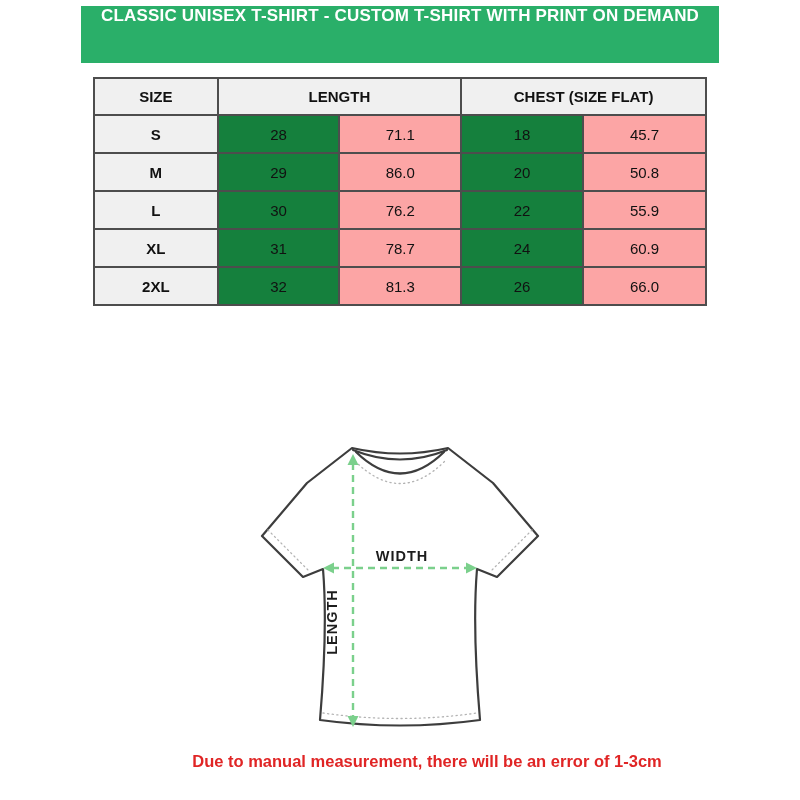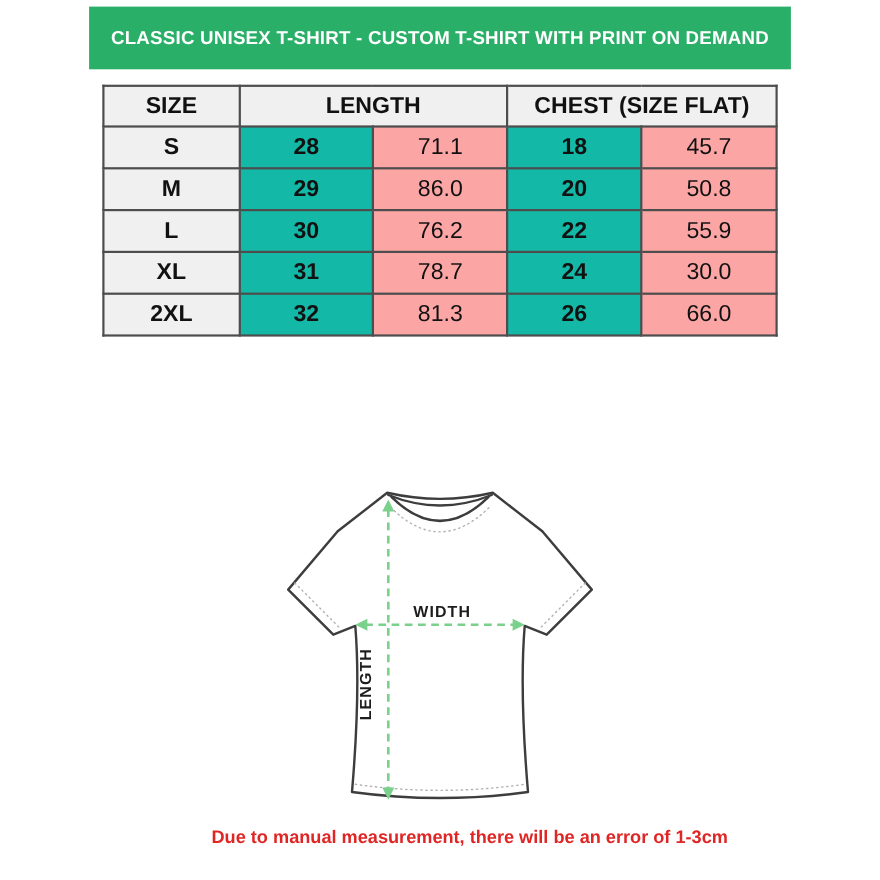--- a/index.html
+++ b/index.html
@@ -3,38 +3,38 @@
 <meta charset="utf-8">
 <style>
   html,body{margin:0;padding:0;}
   body{
     width:800px;height:800px;position:relative;background:#ffffff;overflow:hidden;
     font-family:"Liberation Sans", sans-serif;color:#111;
   }
   
   .banner{
     position:absolute;left:81px;top:6px;width:638px;height:57px;
-    display:flex;align-items:center;justify-content:center;
+    display:flex;align-items:flex-start;justify-content:center;
   }
   .banner-title{
     font-size:17px;font-weight:700;letter-spacing:.2px;white-space:nowrap;
   }
   
   table.size-chart{
     position:absolute;left:93px;top:77px;width:614px;
     border-collapse:collapse;table-layout:fixed;
-    font-size:21px;
+    font-size:15px;
   }
   table.size-chart th, table.size-chart td{
     border:2px solid #4d4d4d;text-align:center;padding:0;
   }
   table.size-chart th{height:35px;font-weight:700;background:#f0f0f0;}
   table.size-chart td{height:36px;}
   td.c-size{background:#f0f0f0;font-weight:700;}
-  td.c-in{background:#14b8a6;font-weight:700;}
+  td.c-in{background:#15803d;font-weight:400;}
   td.c-cm{background:#fca5a5;font-weight:400;}
   
   .diagram{position:absolute;left:240px;top:433px;width:320px;height:310px;}
   
   .note{
     position:absolute;left:0;top:752px;width:800px;text-align:center;
     font-size:16.5px;font-weight:700;margin-left:27px;
   }
 </style>
 </head>
@@ -79,21 +79,21 @@
         <td class="c-in">30</td>
         <td class="c-cm">76.2</td>
         <td class="c-in">22</td>
         <td class="c-cm">55.9</td>
       </tr>
       <tr>
         <td class="c-size">XL</td>
         <td class="c-in">31</td>
         <td class="c-cm">78.7</td>
         <td class="c-in">24</td>
-        <td class="c-cm">30.0</td>
+        <td class="c-cm">60.9</td>
       </tr>
       <tr>
         <td class="c-size">2XL</td>
         <td class="c-in">32</td>
         <td class="c-cm">81.3</td>
         <td class="c-in">26</td>
         <td class="c-cm">66.0</td>
       </tr>
     </tbody>
 </table>

